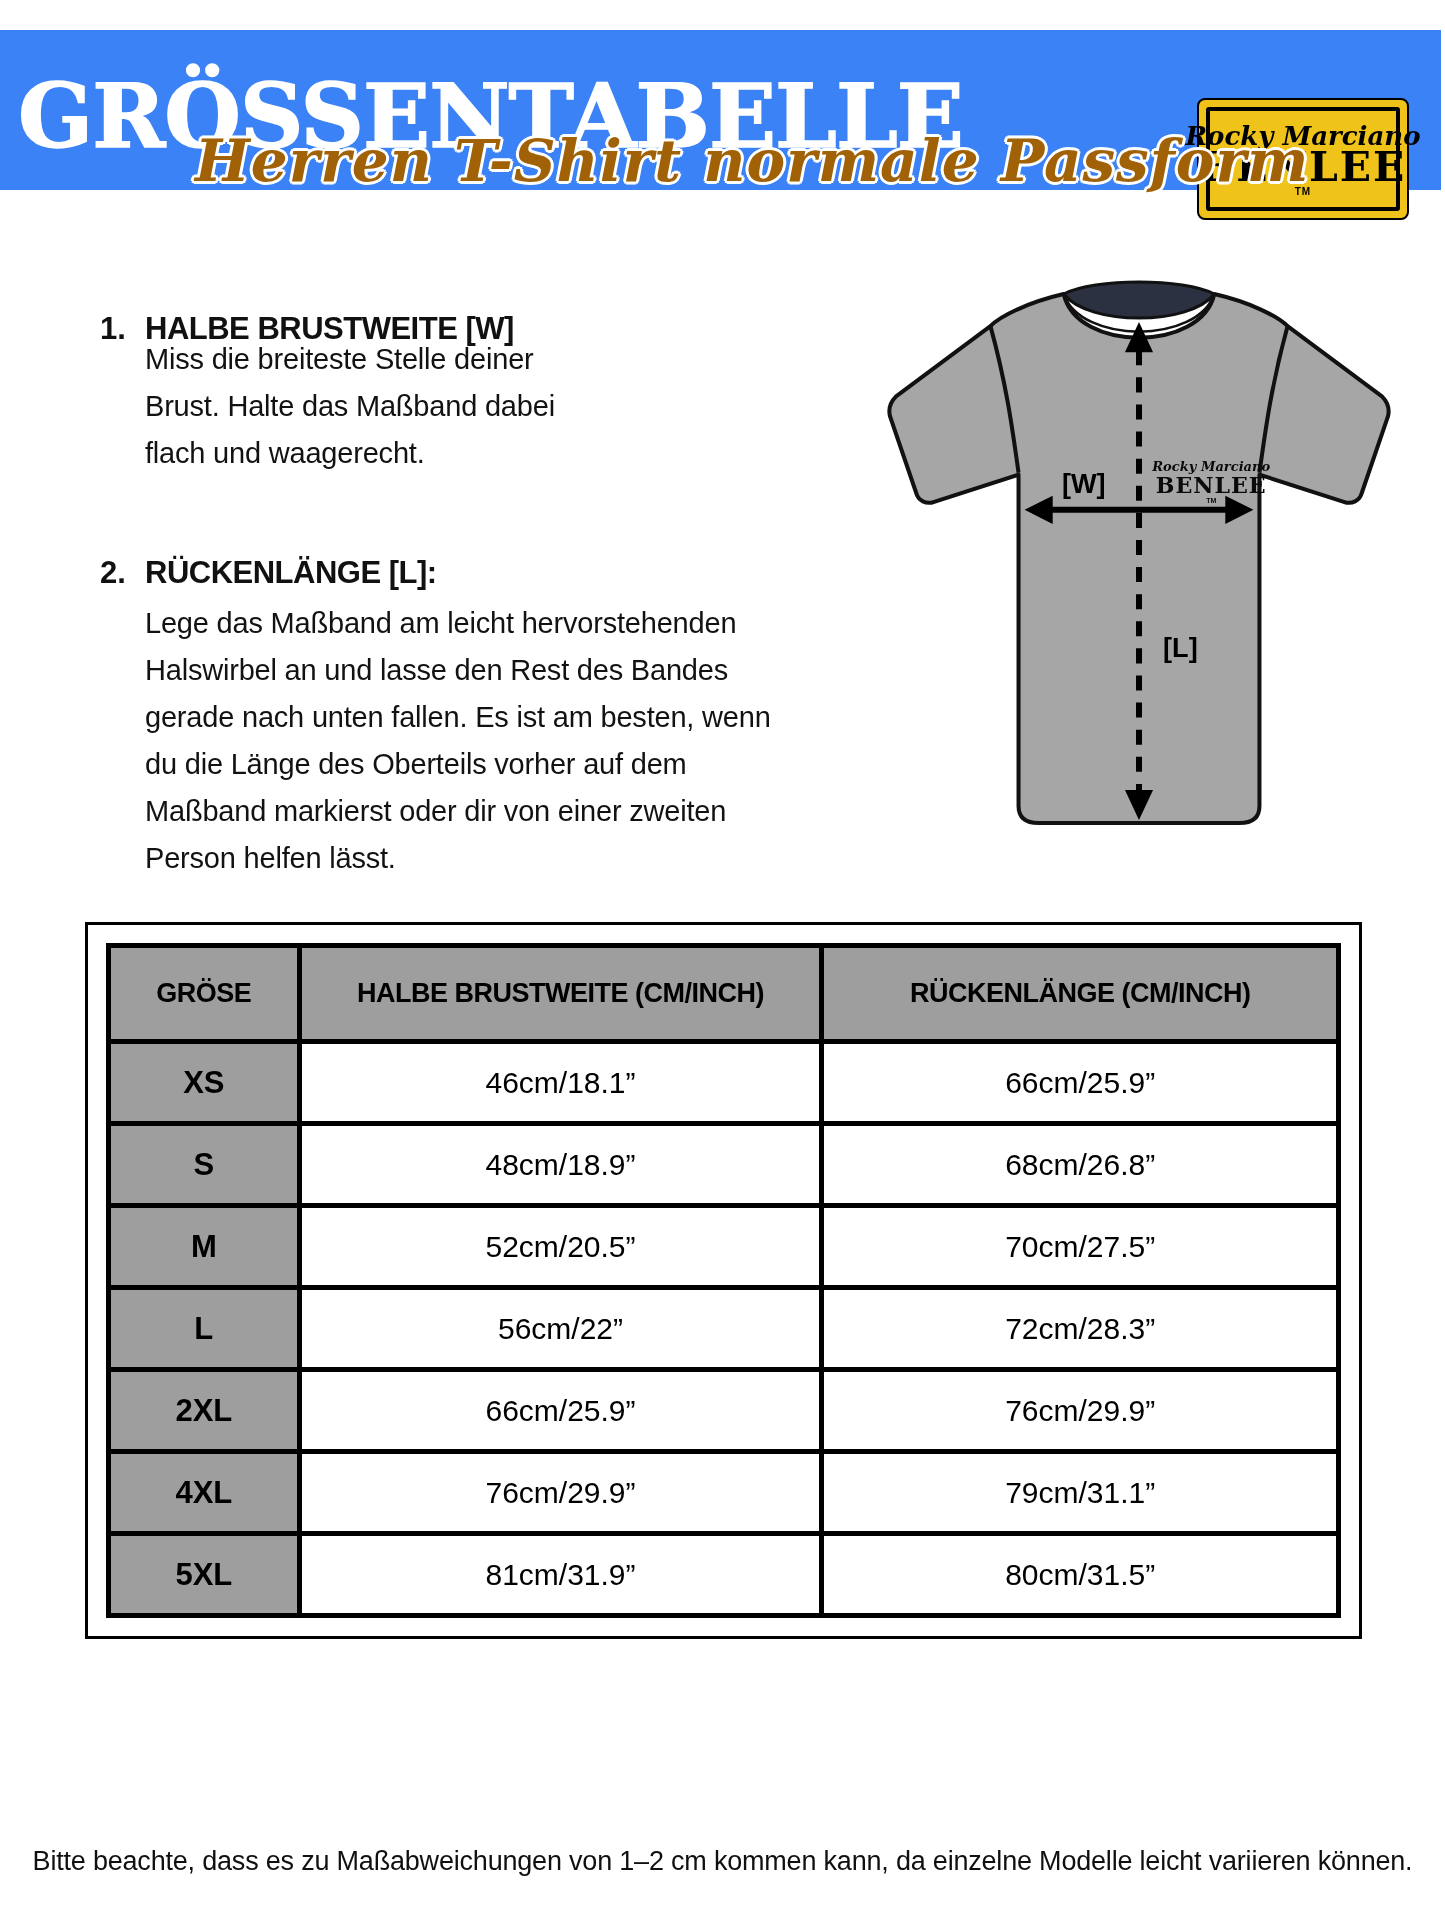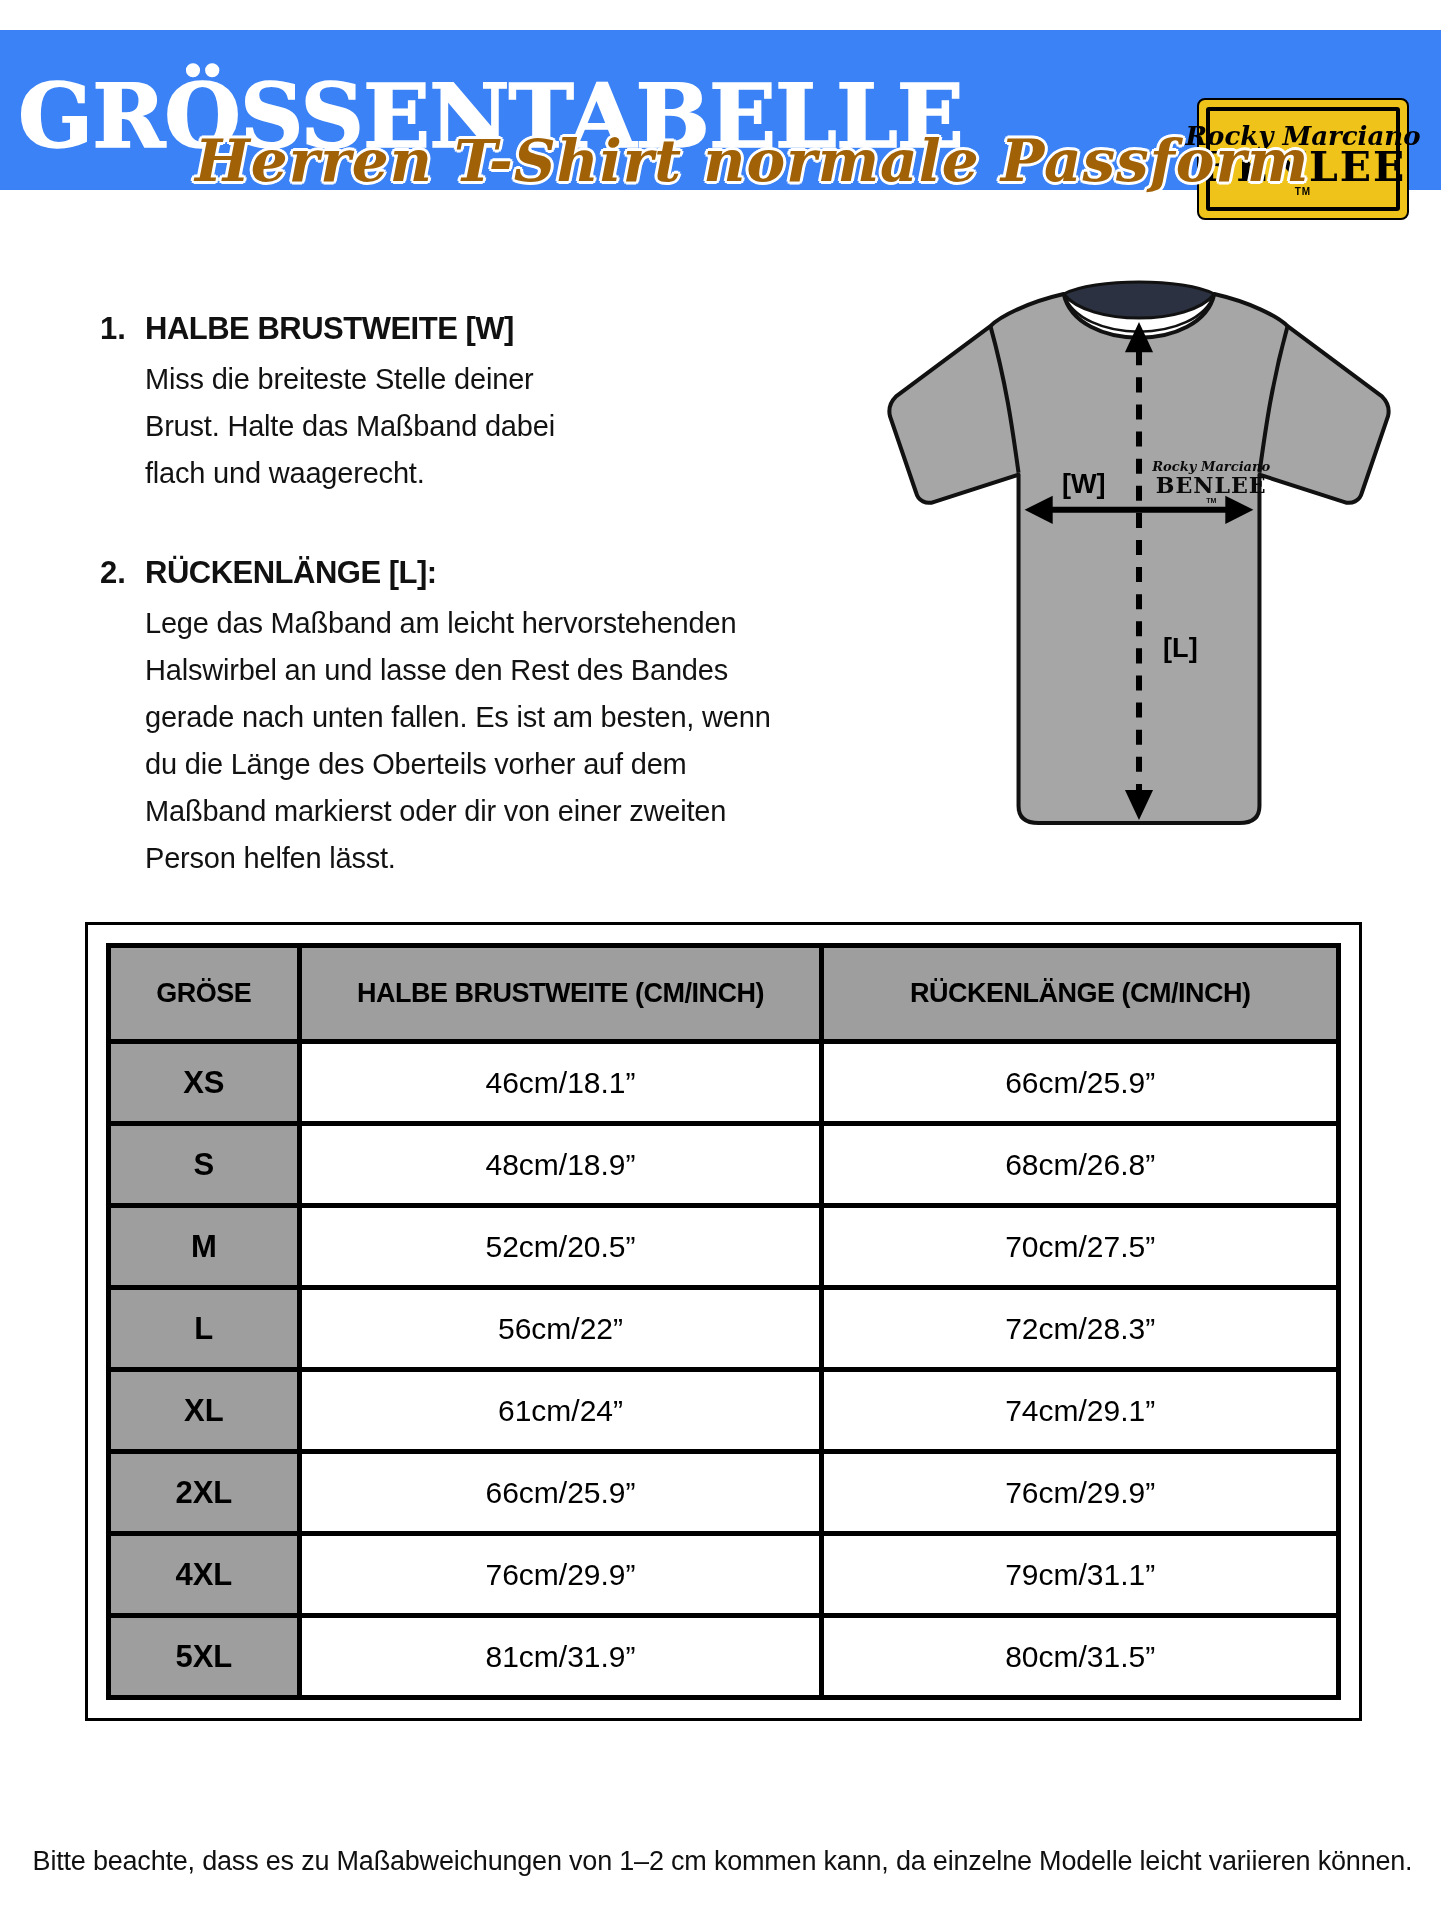--- a/index.html
+++ b/index.html
@@ -50,21 +50,21 @@
   .instr-num{
     position:absolute;font-weight:bold;font-size:31px;line-height:1.1;
   }
   .instr-head{
     position:absolute;font-weight:bold;font-size:31px;line-height:1.1;letter-spacing:-0.5px;white-space:nowrap;
   }
   .instr-body{
     position:absolute;font-size:29px;line-height:47px;color:#121212;letter-spacing:-0.2px;
   }
   #num1{left:100px;top:312px;} #head1{left:145px;top:312px;}
-  #body1{left:145px;top:356px;width:470px;}
+  #body1{left:145px;top:336px;width:470px;}
   #num2{left:100px;top:556px;} #head2{left:145px;top:556px;}
   #body2{left:145px;top:600px;width:660px;}
   
   .shirt-wrap{position:absolute;left:878px;top:262px;width:522px;height:586px;}
   .shirt-body{fill:var(--shirt-gray);stroke:#111;stroke-width:4;stroke-linejoin:round;}
   .shirt-seam{fill:none;stroke:#111;stroke-width:4;}
   .collar-band{fill:var(--collar-navy);stroke:#111;stroke-width:3;}
   .collar-rib{fill:none;stroke:#111;stroke-width:2.5;}
   .measure-line{stroke:#000;stroke-width:6;}
   .measure-dash{stroke:#000;stroke-width:6;stroke-dasharray:15 12;}
@@ -197,25 +197,20 @@
             <td class="size-cell">M</td>
             <td>52cm/20.5”</td>
             <td>70cm/27.5”</td>
           </tr>
         <tr>
             <td class="size-cell">L</td>
             <td>56cm/22”</td>
             <td>72cm/28.3”</td>
           </tr>
         <tr>
-            <td class="size-cell">XL</td>
-            <td>61cm/24”</td>
-            <td>74cm/29.1”</td>
-          </tr>
-        <tr>
             <td class="size-cell">2XL</td>
             <td>66cm/25.9”</td>
             <td>76cm/29.9”</td>
           </tr>
         <tr>
             <td class="size-cell">4XL</td>
             <td>76cm/29.9”</td>
             <td>79cm/31.1”</td>
           </tr>
         <tr>

